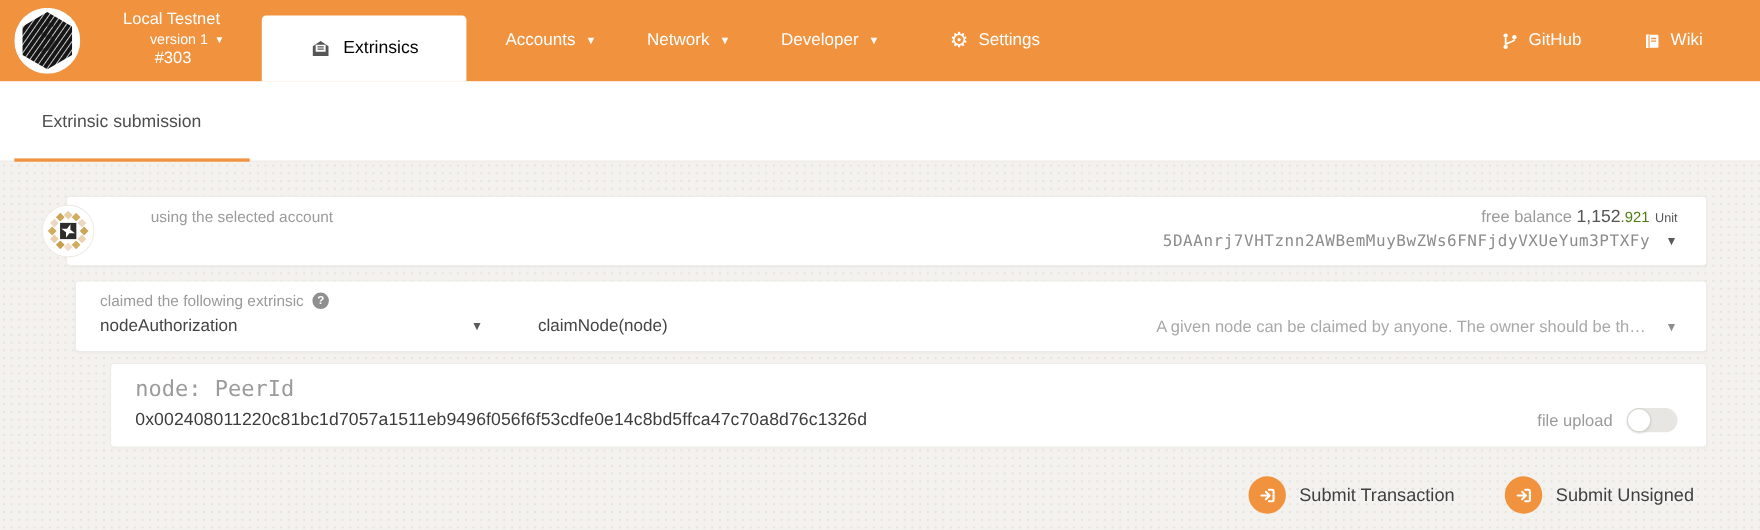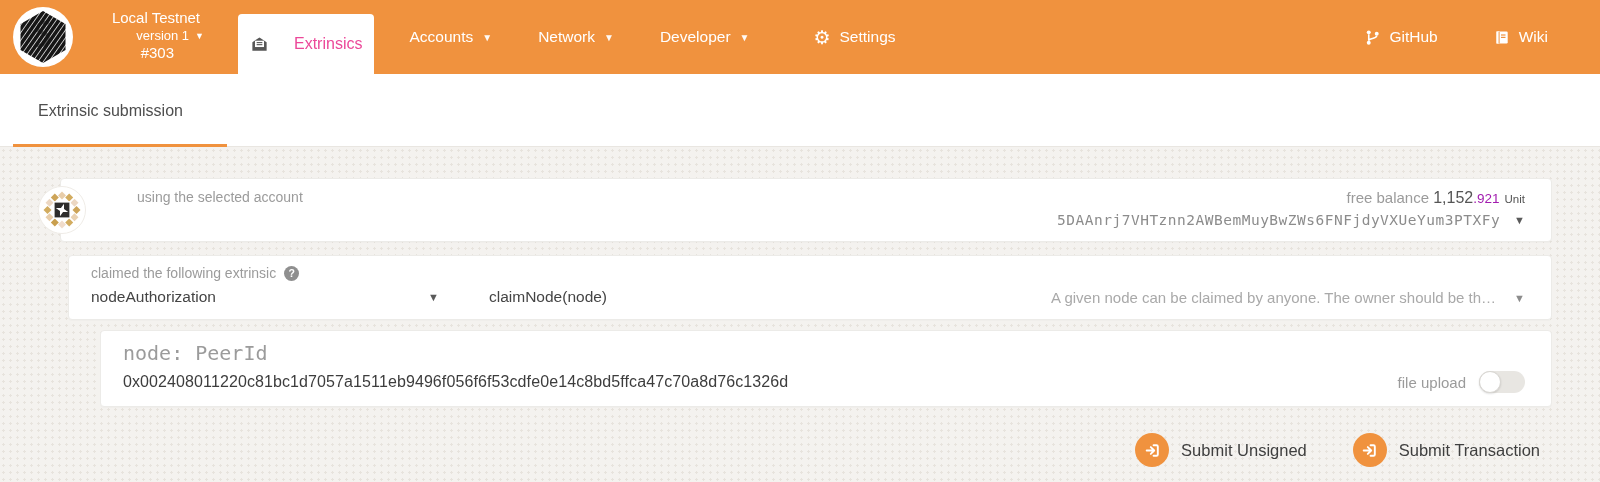--- a/index.html
+++ b/index.html
@@ -15,23 +15,23 @@
     height:74px; background:#f0923e; display:flex; color:#fff;
   }
   .logo { width:60px; height:60px; margin:7px 0 0 13px; flex:none; }
   .chain-info { margin:9px 0 0 9px; width:122px; text-align:right; line-height:1.25; }
   .chain-name { font-size:15px; padding-right:4px; }
   .chain-version { font-size:13px; }
   .chain-version .caret { font-size:9px; margin-left:6px; vertical-align:1px; }
   .chain-block { font-size:15px; padding-right:30px; }
 
   .tab-extrinsics {
-    align-self:flex-end; height:60px; margin-left:34px; padding:0 12px;
-    background:#fff; border-radius:4px 4px 0 0; color:#ec4899;
-    display:flex; align-items:center; gap:25px; font-size:16px; cursor:pointer;
+    align-self:flex-end; height:60px; margin-left:34px; padding:0 44px;
+    background:#fff; border-radius:4px 4px 0 0; color:#000000;
+    display:flex; align-items:center; gap:11px; font-size:16px; cursor:pointer;
   }
 
   .topnav { display:flex; align-items:center; height:100%; margin-left:12px; }
   .nav-item {
     display:flex; align-items:center; padding:0 23px; font-size:15.5px; cursor:pointer;
     height:100%;
   }
   .nav-item .caret { font-size:10px; margin-left:9px; opacity:.95; }
   .gear-glyph { font-size:19px; margin-right:9px; line-height:1; }
 
@@ -69,21 +69,21 @@
     margin:0 48px; min-height:64px; position:relative;
     padding:10px 26px 12px 76px;
     display:flex; justify-content:space-between; align-items:flex-start;
   }
   .identicon { position:absolute; left:-23px; top:50%; margin-top:-24px; width:48px; height:48px; cursor:pointer; }
   .field-label { font-size:14px; color:#9b9b9b; }
   .account-name { font-size:16.5px; color:#464646; margin-top:4px; }
   .account-right { text-align:right; }
   .balance-line { font-size:15px; color:#9b9b9b; }
   .balance-int { color:#555; font-size:16px; }
-  .balance-frac { color:#a21caf; font-size:13.5px; }
+  .balance-frac { color:#4d7c0f; font-size:13.5px; }
   .balance-unit { color:#555; font-size:11.5px; margin-left:5px; }
   .address-line { margin-top:5px; display:flex; align-items:center; gap:14px; cursor:pointer; }
   .address {
     font-family:"DejaVu Sans Mono", monospace; font-size:14.5px; color:#8c8c8c; letter-spacing:.5px;
   }
   .caret-dark { color:#5a5a5a; font-size:11px; }
   .caret-gray { color:#8c8c8c; font-size:11px; }
 
   
   .extrinsic-card { margin:13px 48px 0 56px; padding:9px 26px 13px 22px; }
@@ -289,26 +289,26 @@
   </div>
 
   <div class="actions">
     <div class="submit-btn">
       <span class="btn-circle">
         <svg width="17" height="17" viewBox="0 0 24 24">
           <path d="M13.5 4.6 h4.2 a1.8 1.8 0 0 1 1.8 1.8 v11.2 a1.8 1.8 0 0 1 -1.8 1.8 h-4.2" stroke="#ffffff" stroke-width="2.7" fill="none" stroke-linecap="round"></path>
           <path d="M3.8 12 h9.8 M9.6 7.2 L14.4 12 L9.6 16.8" stroke="#ffffff" stroke-width="2.7" fill="none" stroke-linecap="round" stroke-linejoin="round"></path>
         </svg>
       </span>
-      <span class="btn-label">Submit Unsigned</span>
+      <span class="btn-label">Submit Transaction</span>
     </div>
     <div class="submit-btn">
       <span class="btn-circle">
         <svg width="17" height="17" viewBox="0 0 24 24">
           <path d="M13.5 4.6 h4.2 a1.8 1.8 0 0 1 1.8 1.8 v11.2 a1.8 1.8 0 0 1 -1.8 1.8 h-4.2" stroke="#ffffff" stroke-width="2.7" fill="none" stroke-linecap="round"></path>
           <path d="M3.8 12 h9.8 M9.6 7.2 L14.4 12 L9.6 16.8" stroke="#ffffff" stroke-width="2.7" fill="none" stroke-linecap="round" stroke-linejoin="round"></path>
         </svg>
       </span>
-      <span class="btn-label">Submit Transaction</span>
+      <span class="btn-label">Submit Unsigned</span>
     </div>
   </div>
 
 </div>
 
 </body></html>

